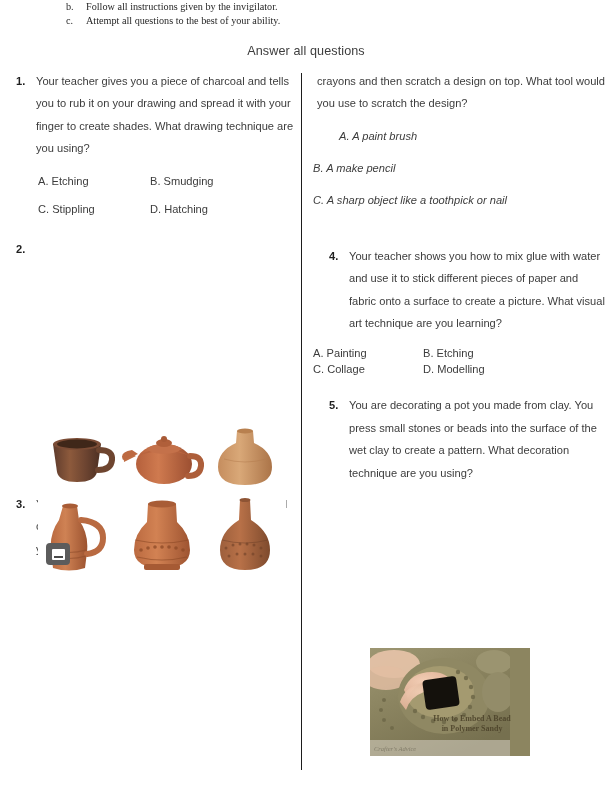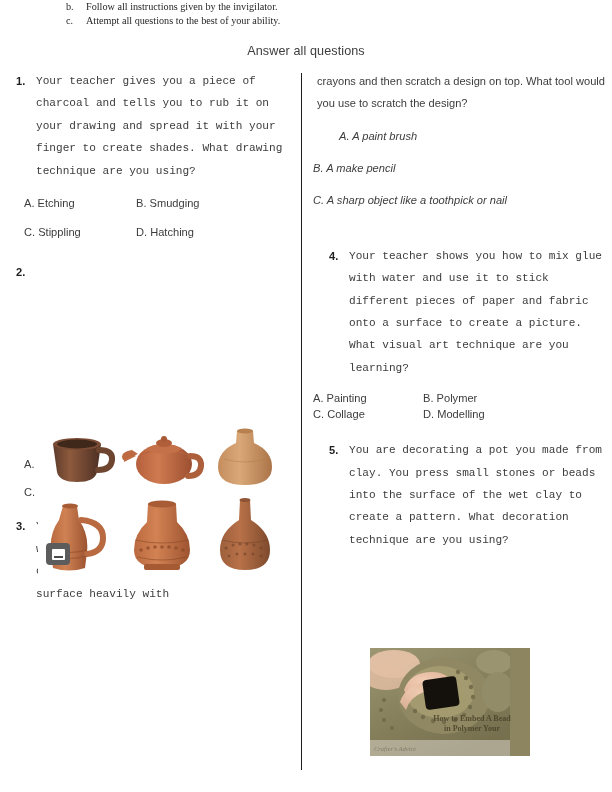--- a/index.html
+++ b/index.html
@@ -81,39 +81,37 @@
   .q-right { padding-left: 36px; }
   .q-num {
     flex: 0 0 20px;
     width: 20px;
     margin-left: -20px;
     font-weight: bold;
     color: #1f1f1f;
   }
   .q-text {
     flex: 1 1 auto;
-    font-family: Liberation Mono, monospace;
   }
   .q-cont {
     font-size: 11.1px;
     line-height: 22.4px;
     color: #3c3c3c;
     padding-left: 4px;
   }
 
   
   .opts {
     display: grid;
     grid-template-columns: 112px auto;
     row-gap: 14.5px;
     font-size: 11.1px;
     line-height: 14px;
     color: #3c3c3c;
-    padding-left: 8px;
-    margin-left: 16px;
+    padding-left: 38px;
   }
   .opts-right {
     display: grid;
     grid-template-columns: 110px auto;
     row-gap: 2px;
     font-size: 11.1px;
     line-height: 14px;
     color: #3c3c3c;
     padding-left: 0px;
   }
@@ -432,21 +430,21 @@
   <div class="spacer-20"></div>
 
   <div class="question q-right">
     <span class="q-num">4.</span>
     <span class="q-text">Your teacher shows you how to mix glue with water and use it to stick different pieces of paper and fabric onto a surface to create a picture. What visual art technique are you learning?</span>
   </div>
 
   <div class="spacer-12"></div>
   <div class="opts-right">
     <div>A. Painting</div>
-    <div>B. Polymer</div>
+    <div>B. Etching</div>
     <div>C. Collage</div>
     <div>D. Modelling</div>
   </div>
 
   <div class="spacer-18"></div>
 
   <div class="question q-right">
     <span class="q-num">5.</span>
     <span class="q-text">You are decorating a pot you made from clay. You press small stones or beads into the surface of the wet clay to create a pattern. What decoration technique are you using?</span>
   </div>
@@ -492,16 +490,16 @@
         <circle cx="22" cy="80" r="2"></circle>
       <circle cx="122" cy="22" r="2"></circle>
         <circle cx="129" cy="32" r="2"></circle>
       <circle cx="131" cy="44" r="2"></circle>
     </g>
     <ellipse cx="124" cy="14" rx="18" ry="12" fill="#9b9470"></ellipse>
     <ellipse cx="128" cy="44" rx="16" ry="20" fill="#938c69"></ellipse>
   </svg>
   <div class="clay-caption">
     <div>How to Embed A Bead</div>
-    <div>in Polymer Your</div>
+    <div>in Polymer Sandy</div>
   </div>
   <div class="clay-watermark">Crafter's Advice</div>
 </div>
 
 </body></html>

